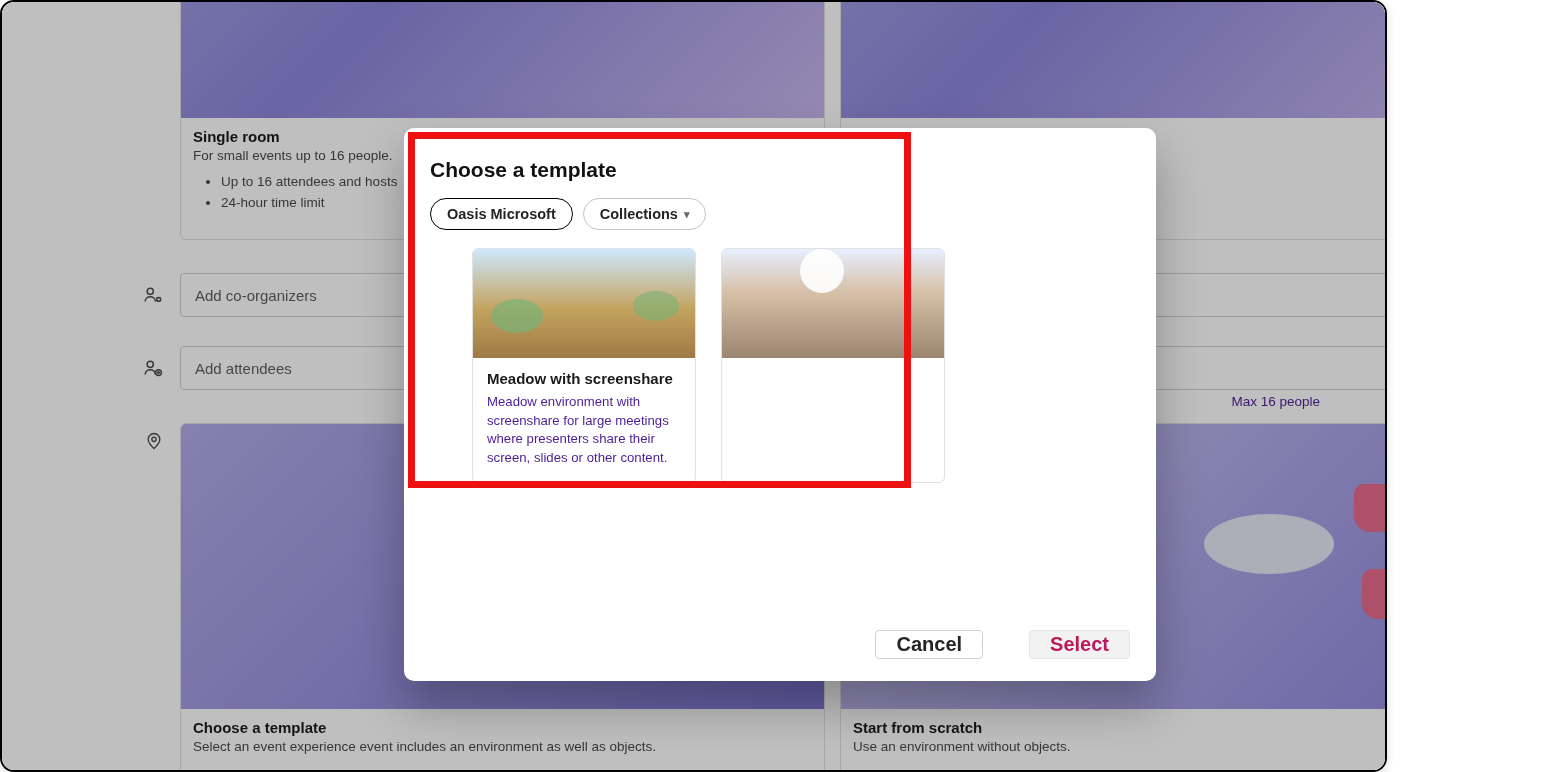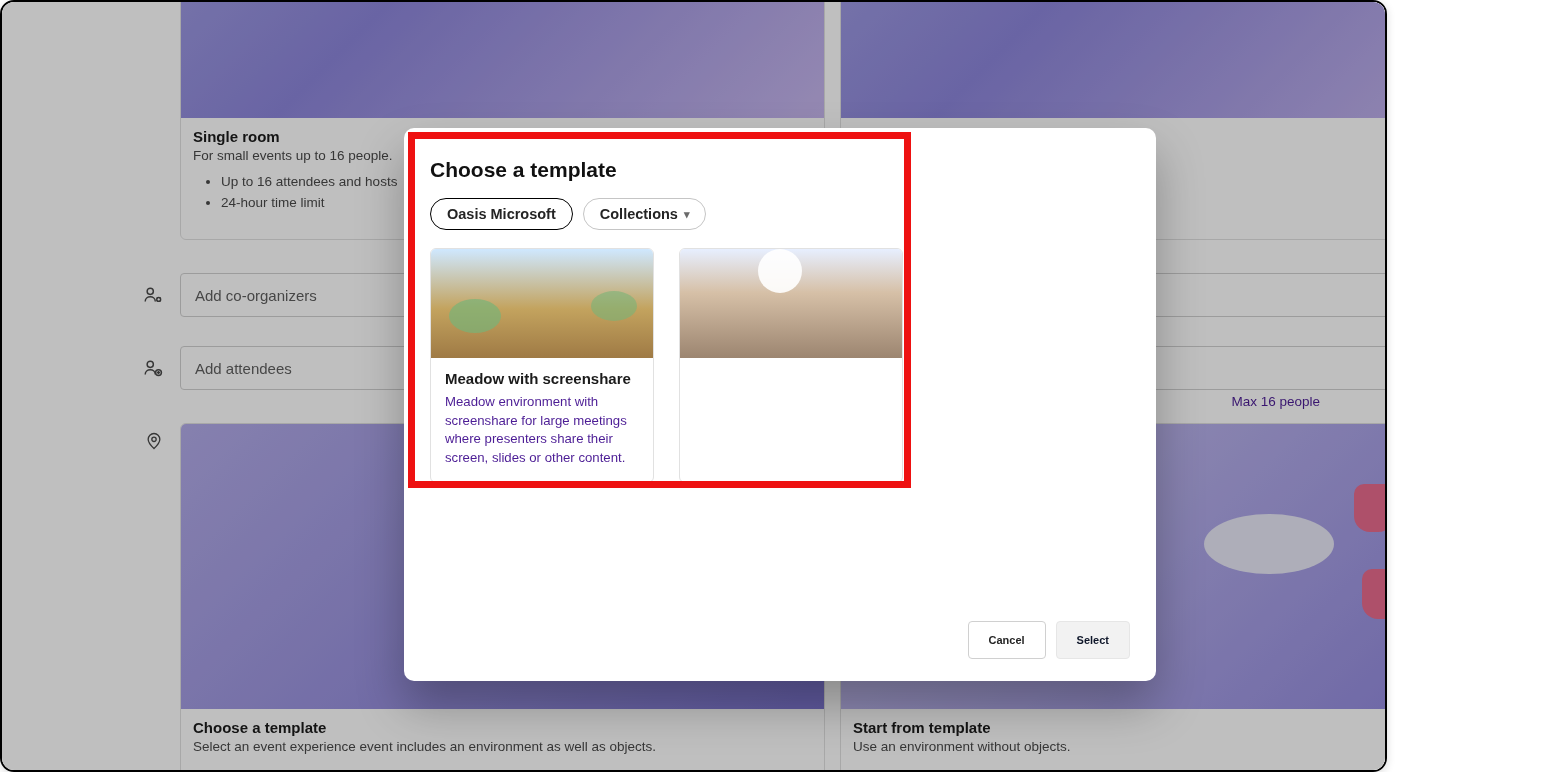--- a/index.html
+++ b/index.html
@@ -84,21 +84,21 @@
     .chip {
       border:1px solid #c5c5c5; border-radius:18px;
       padding: 7px 16px; font-size:14.5px; font-weight:600;
       background:#fff; color:#242424;
       display:flex; align-items:center; gap:6px;
       cursor:pointer;
     }
     .chip.active { border-color:#000; }
     .chip .dd { font-size:11px; color:#6a6a6a; }
 
-    .templates { display:flex; gap:25px; }
+    .templates { display:flex; gap:25px;margin-left:42px; }
     .tpl-card {
       width: 224px;
       border:1px solid #e1e1e1; border-radius:6px;
       overflow:hidden; cursor:pointer;
     }
     .tpl-thumb { height: 109px; }
     .tpl-thumb.meadow { background: linear-gradient(180deg,#cfe8ff 0%, #c3a35e 55%, #9f7a45 100%); position:relative;}
     .tpl-thumb.meadow::before, .tpl-thumb.meadow::after{
       content:""; position:absolute; border-radius:50%;
     }
@@ -117,25 +117,25 @@
       border: 7px solid #e11;
       pointer-events:none;
     }
 
     .modal-actions{
       margin-top:auto;
       display:flex; justify-content:flex-end; gap:10px;
     }
     .btn {
       border:1px solid #d0d0d0; border-radius:4px;
-      padding: 12px 20px; font-size:11px; font-weight:600;
-      background:#fff; cursor:pointer;
+      padding: 2px 20px; font-size:20px; font-weight:600;
+      background:#fff; cursor:pointer;margin-left:36px;
     }
     .btn.cancel { color:#242424; }
-    .btn.select { background:#f2f2f2; color:#0f172a; cursor:not-allowed; border-color:#e6e6e6;}
+    .btn.select { background:#f2f2f2; color:#be185d; cursor:not-allowed; border-color:#e6e6e6;}
 
     svg { display:block; }
   </style>
 </head>
 <body>
 
 <div class="frame">
 
   <div class="bg">
 
@@ -194,21 +194,21 @@
       <h4>Choose a template</h4>
       <p>Select an event experience event includes an environment as well as objects.</p>
     </div>
 
     <div class="bg-card" style="left:838px; top:421px; width:645px; height:360px;">
       <div class="thumb" style="height:285px; background:linear-gradient(135deg,#cfcaf3,#8f86dd); position:relative;">
         <div style="position:absolute;right:90px;top:60px;width:40px;height:48px;background:#e86b8e;border-radius:10px 10px 16px 16px;"></div>
         <div style="position:absolute;right:78px;top:145px;width:44px;height:50px;background:#e86b8e;border-radius:10px 10px 16px 16px;"></div>
         <div style="position:absolute;right:150px;top:90px;width:130px;height:60px;background:#e8e8f7;border-radius:50%;"></div>
       </div>
-      <h4>Start from template</h4>
+      <h4>Start from scratch</h4>
       <p>Use an environment without objects.</p>
     </div>
 
   </div>
   <div class="bg-dim"></div>
 
   <div class="modal">
     <h2>Choose a template</h2>
 
     <div class="chips">

